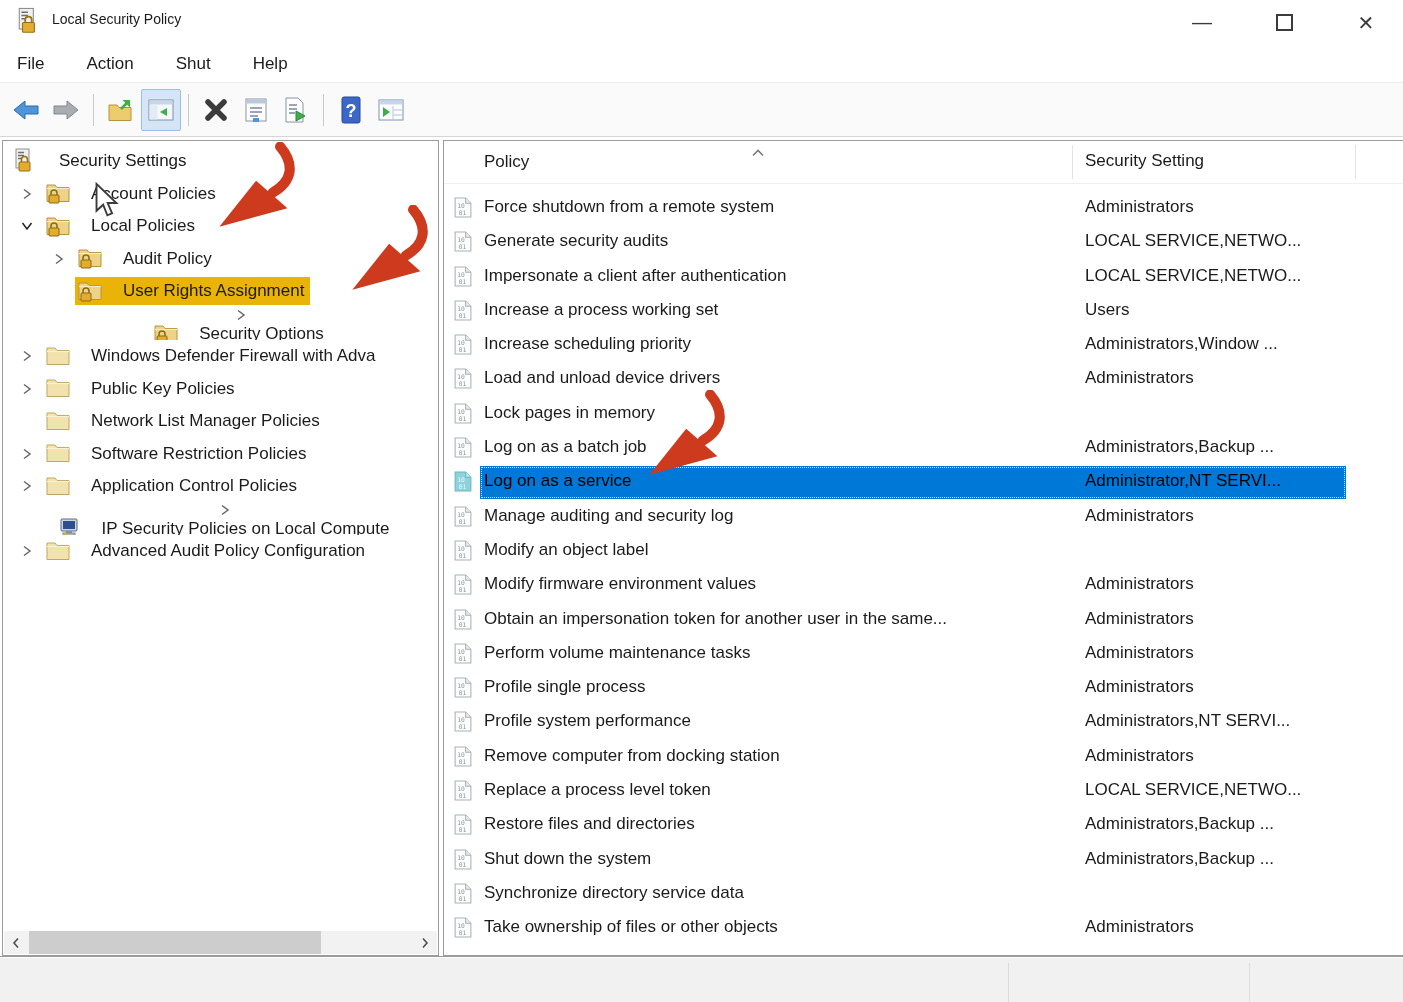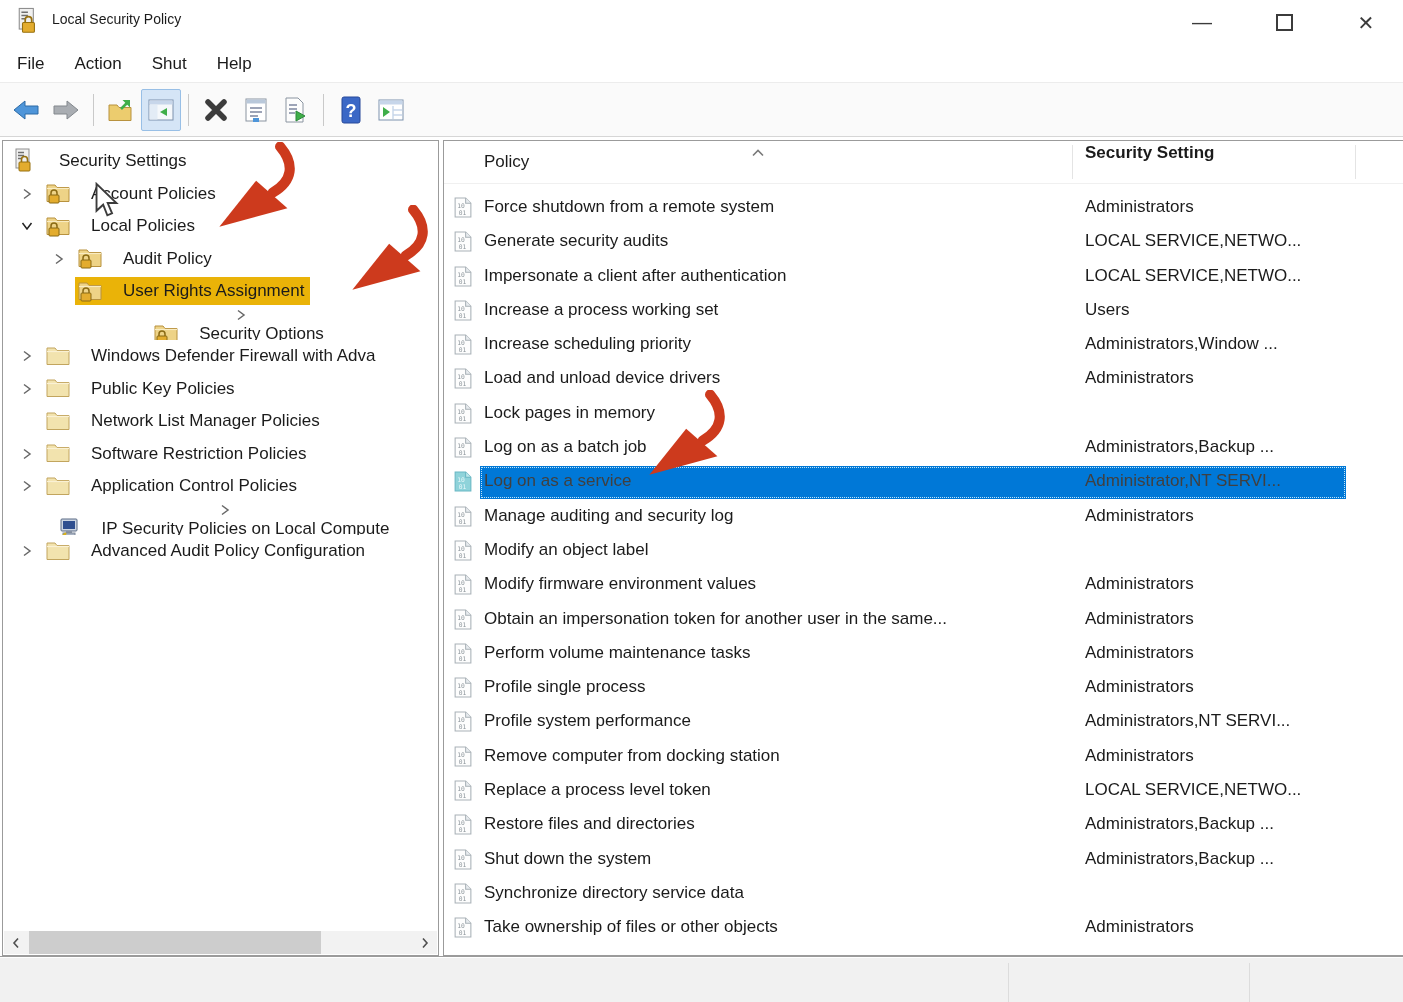--- a/index.html
+++ b/index.html
@@ -12,21 +12,21 @@
   
   .titlebar{position:absolute;top:0;left:0;right:0;height:45px;background:#fff;}
   .app-icon{position:absolute;left:16px;top:7px;}
   .title-text{position:absolute;left:52px;top:11px;font-size:14px;}
   .win-controls{position:absolute;right:8px;top:0;height:45px;display:flex;gap:24px;}
   .win-btn{width:58px;height:45px;display:flex;align-items:center;justify-content:center;
            font-size:20px;color:#3b3b3b;cursor:default;}
   .max-glyph{width:13px;height:13px;border:2px solid #3b3b3b;display:inline-block;}
   
   .menubar{position:absolute;top:45px;left:0;right:4px;height:37px;display:flex;align-items:center;
-           padding-left:17px;gap:30px;background:#fff;}
+           padding-left:17px;gap:42px;background:#fff;}
   .menu-item{white-space:nowrap;}
   
   .toolbar{position:absolute;top:82px;left:0;right:0;height:55px;background:#fafafa;
            border-top:1px solid #ececec;border-bottom:1px solid #d6d6d6;
            display:flex;align-items:center;padding-left:6px;box-sizing:border-box;}
   .tbtn{width:38px;height:40px;display:flex;align-items:center;justify-content:center;border:1px solid transparent;border-radius:2px;flex:none;}
   .tbtn.active{background:#d5e5f6;border:1px solid #98bfe6;}
   .tsep{width:1px;height:32px;background:#c9c9c9;margin:0 7px;flex:none;}
   
   .tree-panel{position:absolute;left:2px;top:140px;width:437px;height:816px;background:#fff;
@@ -48,32 +48,32 @@
   
   .hscroll{position:absolute;left:1px;right:1px;bottom:1px;height:23px;background:#f2f2f2;}
   .hs-btn{position:absolute;top:0;width:24px;height:23px;display:flex;align-items:center;justify-content:center;}
   .hs-left{left:0;} .hs-right{right:0;}
   .hs-thumb{position:absolute;left:25px;top:0;width:292px;height:23px;background:#cdcdcd;}
   
   .list-panel{position:absolute;left:443px;top:140px;width:1148px;height:816px;background:#fff;
               border:1px solid #9b9b9b;box-sizing:border-box;overflow:hidden;}
   .lheader{position:absolute;top:0;left:0;right:0;height:42px;border-bottom:1px solid #f0f0f0;background:#fff;}
   .h-policy{position:absolute;left:40px;top:11px;}
-  .h-setting{position:absolute;left:641px;top:2px;font-weight:bold;}
+  .h-setting{position:absolute;left:641px;top:10px;}
   .h-div{position:absolute;top:4px;bottom:4px;width:1px;background:#e4e4e4;}
   .sort-caret{position:absolute;left:307px;top:1px;}
   .list-rows{position:absolute;top:50px;left:0;right:36px;}
   .lrow{position:relative;height:34.3px;}
   .picon{position:absolute;left:10px;top:6px;z-index:1;}
   .pol{position:absolute;left:40px;top:6px;z-index:1;white-space:nowrap;}
   .set{position:absolute;left:641px;top:6px;z-index:1;white-space:nowrap;max-width:270px;overflow:hidden;}
   .band{display:none;position:absolute;left:36px;width:866px;top:1px;bottom:1px;background:#0078d7;
         outline:1px dotted #bfe3f7;outline-offset:-2px;}
   .lrow.selected .band{display:block;}
-  .lrow.selected .pol,.lrow.selected .set{color:#404040;}
+  .lrow.selected .pol,.lrow.selected .set{color:#000000;}
   .lrow.selected .picon .paper{fill:#8fd3da;stroke:#69b7c4;}
   .lrow.selected .picon .fold{fill:#bfe7ea;stroke:#69b7c4;}
   .lrow.selected .picon text{fill:#e8f8fa;}
   
   .vscroll{position:absolute;right:1px;top:1px;bottom:1px;width:34px;background:#f5f5f6;border-left:1px solid #ededee;}
   .vs-btn{position:absolute;left:0;right:0;height:26px;display:flex;align-items:center;justify-content:center;}
   .vs-up{top:4px;} .vs-down{bottom:4px;}
   
   .statusbar{position:absolute;left:0;right:0;top:956px;height:46px;background:#f1f1f1;
              border-top:1px solid #9b9b9b;box-shadow:inset 0 1px 0 #ffffff;}

